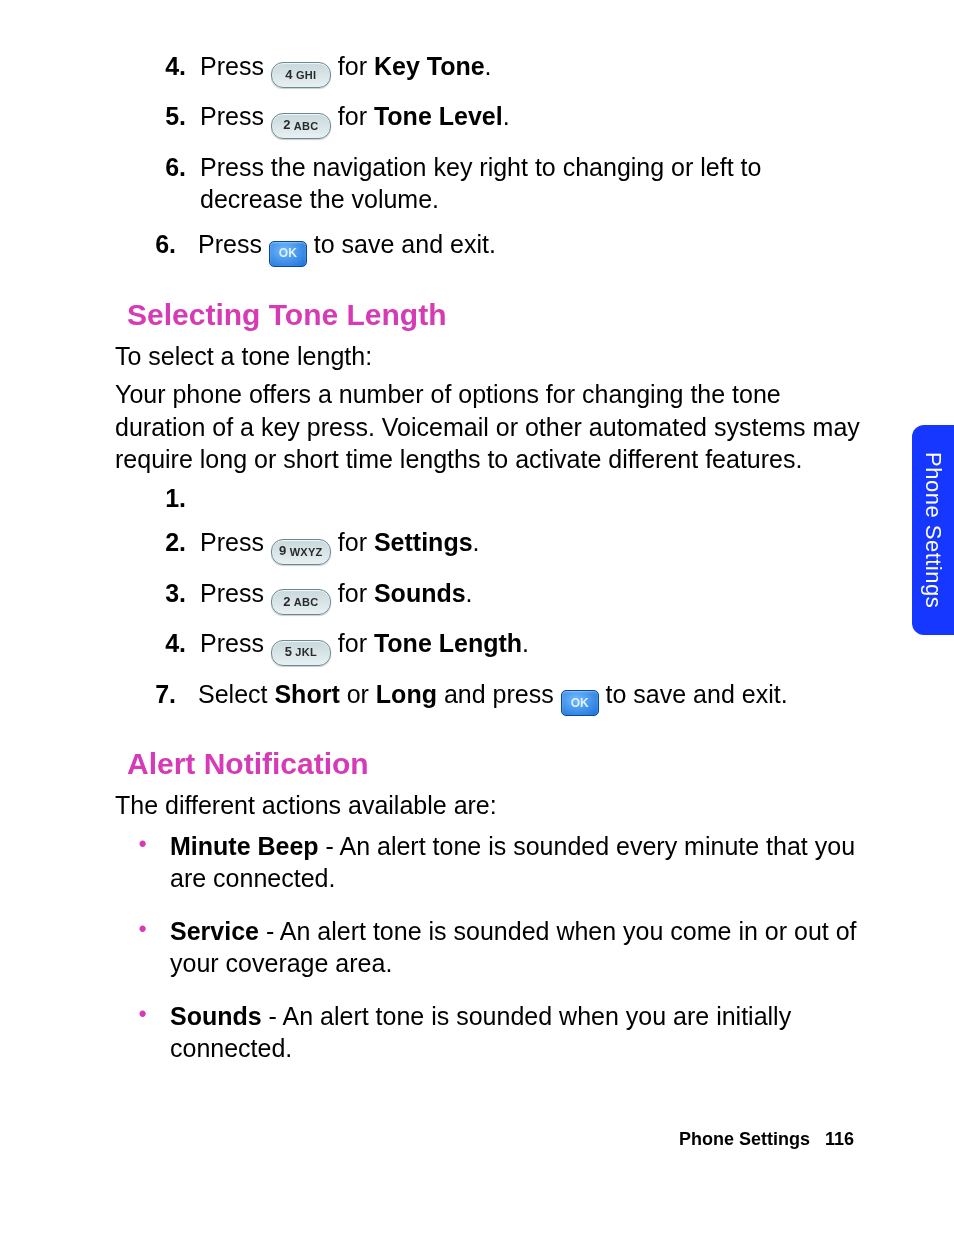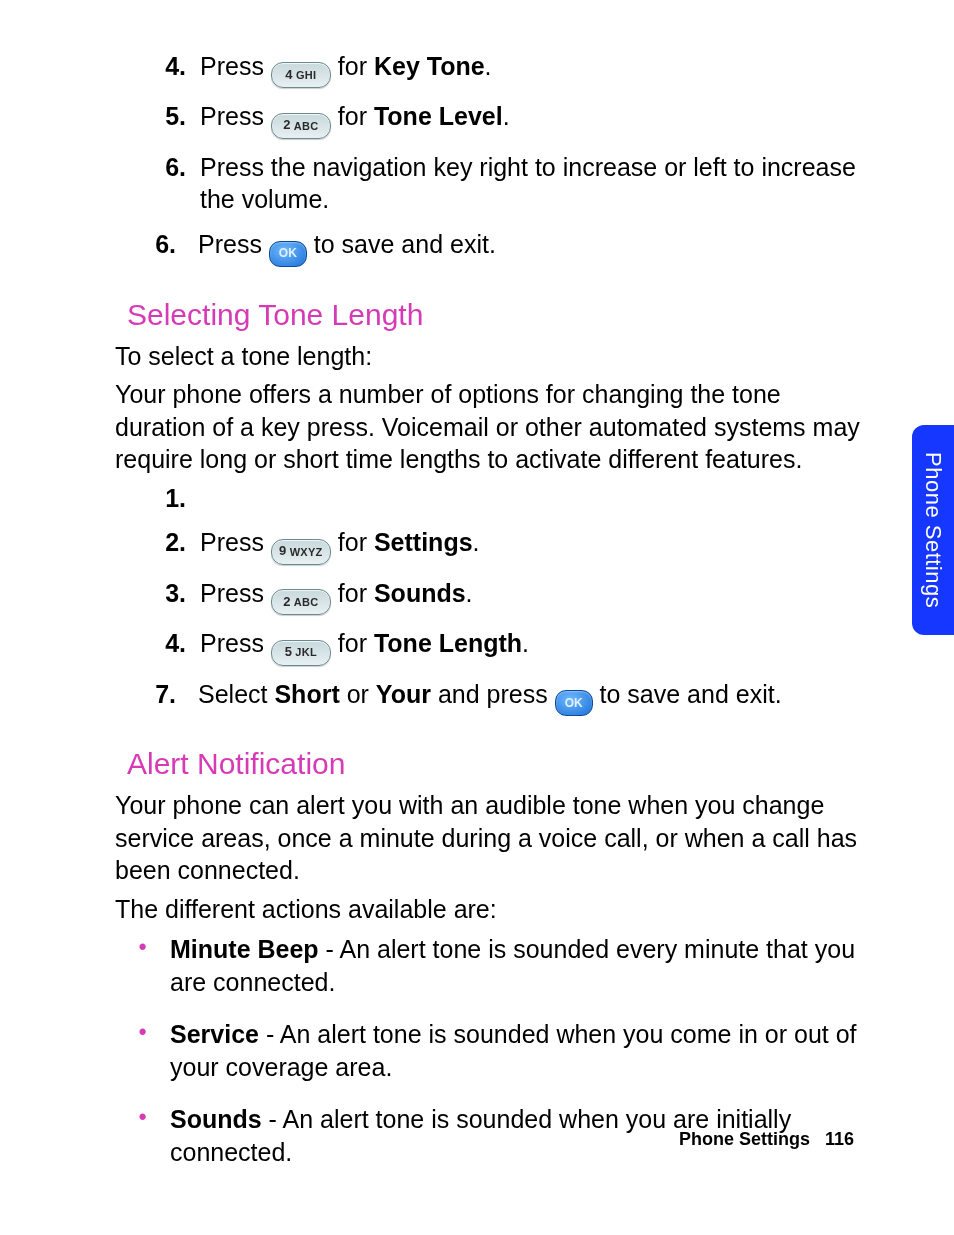--- a/index.html
+++ b/index.html
@@ -42,21 +42,21 @@
     width: 75px;
     flex: 0 0 75px;
   }
   .ol-step.indent2 .content {
     padding-left: 8px;
   }
   .subsection {
     color: #d63ab5;
     font-size: 30px;
     margin: 28px 0 6px 12px;
-    font-weight: 400;
+    font-weight: 700;
   }
   .bodytext {
     margin: 0 0 6px 0;
   }
   .key {
     display: inline-flex;
     align-items: center;
     justify-content: center;
     min-width: 46px;
     height: 24px;
@@ -77,21 +77,21 @@
     margin-right: 3px;
   }
   .key-ok {
     display: inline-flex;
     align-items: center;
     justify-content: center;
     width: 36px;
     height: 24px;
     background: radial-gradient(ellipse at 40% 35%, #6fb9ff, #1a6fd6);
     border: 1px solid #0a4a9a;
-    border-radius: 11px;
+    border-radius: 5px;
     font-size: 12px;
     font-weight: 800;
     color: #e0f0ff;
     vertical-align: -4px;
     box-shadow: inset 0 1px 2px rgba(255,255,255,0.4);
   }
   .softkey {
     display: inline-block;
     width: 18px;
     height: 26px;
@@ -178,21 +178,21 @@
     <div class="content">
       <span>Press </span><span class="key">
           <span class="big">2</span>
           <span>ABC</span>
         </span><span> for </span><b>Tone Level</b><span>.</span>
     </div>
   </div>
 
   <div class="ol-step">
     <div class="num">6.</div>
-    <div class="content">Press the navigation key right to increase or left to increase the volume.</div>
+    <div class="content">Press the navigation key right to changing or left to decrease the volume.</div>
   </div>
 
   <div class="ol-step indent2">
     <div class="num">6.</div>
     <div class="content">
       <span>Press </span><span class="key-ok">OK</span><span> to save and exit.</span>
     </div>
   </div>
 
   <div class="subsection">Selecting Tone Length</div>
@@ -229,26 +229,25 @@
       <span>Press </span><span class="key">
           <span class="big">5</span>
           <span>JKL</span>
         </span><span> for </span><b>Tone Length</b><span>.</span>
     </div>
   </div>
 
   <div class="ol-step indent2">
     <div class="num">7.</div>
     <div class="content">
-      <span>Select </span><b>Short</b><span> or </span><b>Your</b><span> and press </span><span class="key-ok">OK</span><span> to save and exit.</span>
+      <span>Select </span><b>Short</b><span> or </span><b>Long</b><span> and press </span><span class="key-ok">OK</span><span> to save and exit.</span>
     </div>
   </div>
 
   <div class="subsection">Alert Notification</div>
-  <p class="bodytext">Your phone can alert you with an audible tone when you change service areas, once a minute during a voice call, or when a call has been connected.</p>
   <p class="bodytext">The different actions available are:</p>
 
   <ul class="bullet-list">
     <li>
       <div class="bullet">•</div>
       <div class="content"><b>Minute Beep</b><span> - An alert tone is sounded every minute that you are connected.</span></div>
     </li>
     <li>
       <div class="bullet">•</div>
       <div class="content"><b>Service</b><span> - An alert tone is sounded when you come in or out of your coverage area.</span></div>

